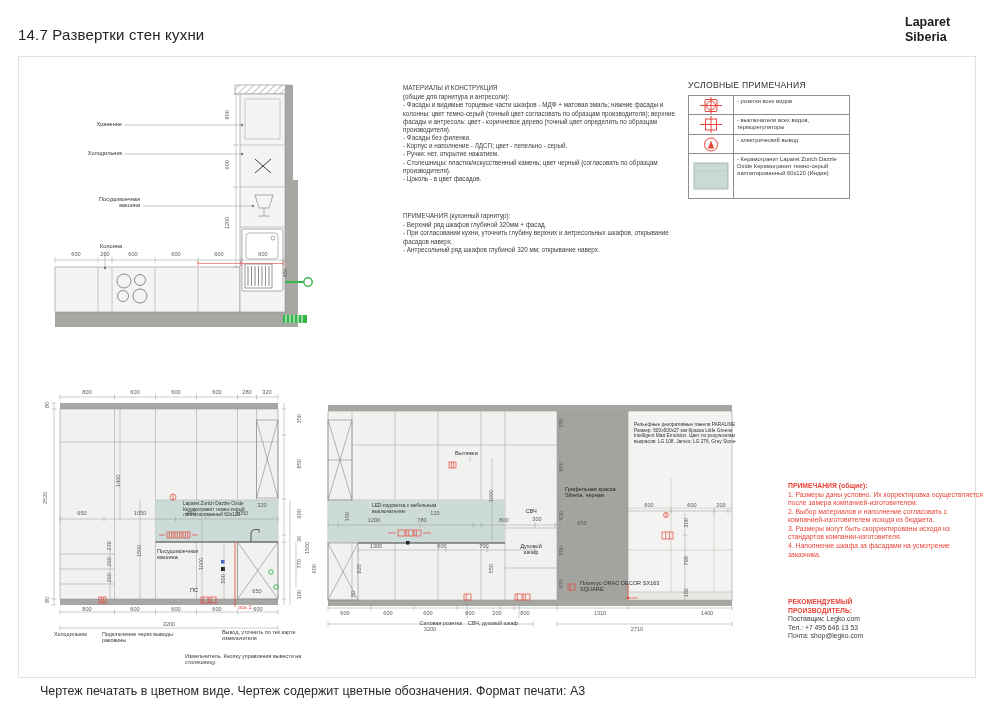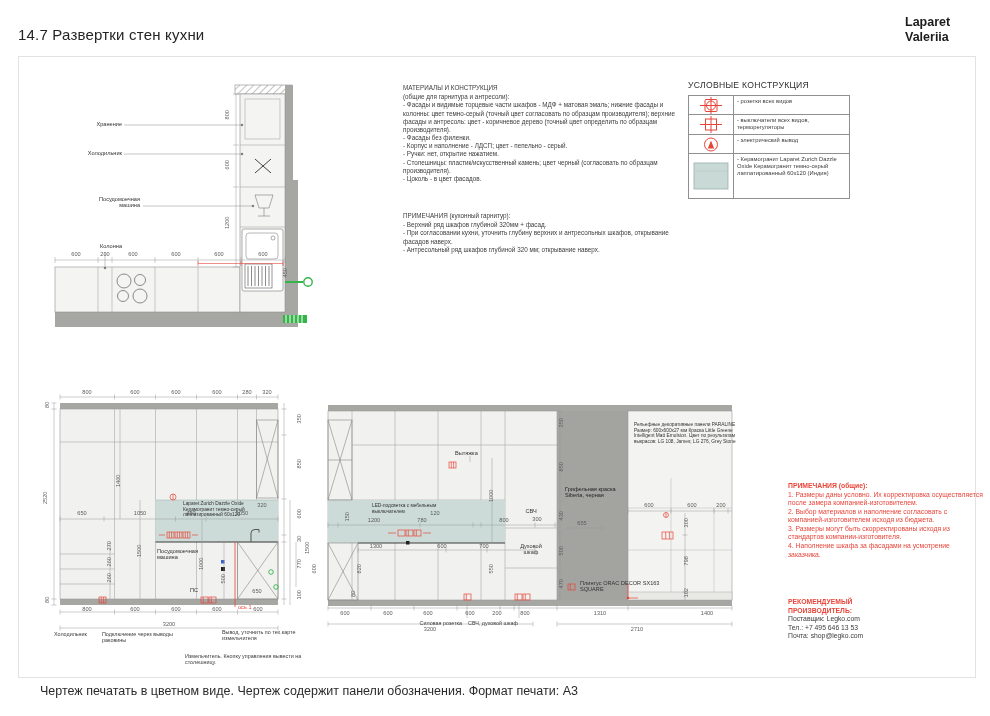--- a/index.html
+++ b/index.html
@@ -31,24 +31,24 @@
   .red{color:#e8453a}
   .dark{color:#1f1f1f}
   svg{display:block}
 </style>
 </head>
 <body>
 
 <div class="title">14.7 Развертки стен кухни</div>
 <div class="author">
   <div>Laparet</div>
-  <div>Valeriia</div>
+  <div>Siberia</div>
 </div>
 <div class="frame"></div>
-<div class="footer">Чертеж печатать в цветном виде. Чертеж содержит панели обозначения. Формат печати: А3</div>
+<div class="footer">Чертеж печатать в цветном виде. Чертеж содержит цветные обозначения. Формат печати: А3</div>
 
 <div class="abs" style="left:50px;top:76px;width:300px;height:300px">
   <svg width="300" height="300">
     <defs>
       <pattern id="hatch" width="5" height="5" patternUnits="userSpaceOnUse" patternTransform="rotate(45)">
         <line x1="0" y1="0" x2="0" y2="5" stroke="#8a8a8a" stroke-width="1"></line>
       </pattern>
     </defs>
     <rect x="185" y="9" width="57" height="9" fill="url(#hatch)" stroke="#8a8a8a" stroke-width="0.6"></rect>
     <rect x="235" y="9" width="8" height="95" fill="#a6a6a3"></rect>
@@ -174,21 +174,21 @@
 </div>
 
 <div class="abs tblock" style="left:403px;top:212px;width:278px">
   <div class="hd">ПРИМЕЧАНИЯ (кухонный гарнитур):</div>
   <div>- Верхний ряд шкафов глубиной 320мм + фасад.</div>
   <div>- При согласовании кухни, уточнить глубину верхних и антресольных шкафов, открывание фасадов наверх.</div>
   <div>- Антресольный ряд шкафов глубиной 320 мм; открывание наверх.</div>
 </div>
 
 <div class="abs" style="left:688px;top:80px;width:165px">
-  <div class="legend-h">УСЛОВНЫЕ КОНСТРУКЦИЯ</div>
+  <div class="legend-h">УСЛОВНЫЕ ПРИМЕЧАНИЯ</div>
   <div class="legend-table">
     <div class="lrow" style="height:18px">
       <div class="lic">
         <svg width="22" height="17" viewBox="0 0 22 17" stroke="#e8453a" fill="none" stroke-width="1">
           <rect x="5" y="2.5" width="12" height="12" rx="1"></rect>
             <circle cx="11" cy="8.5" r="4.5"></circle>
           <line x1="0" y1="8.5" x2="22" y2="8.5"></line>
             <line x1="11" y1="0" x2="11" y2="17"></line>
         </svg>
       </div>

